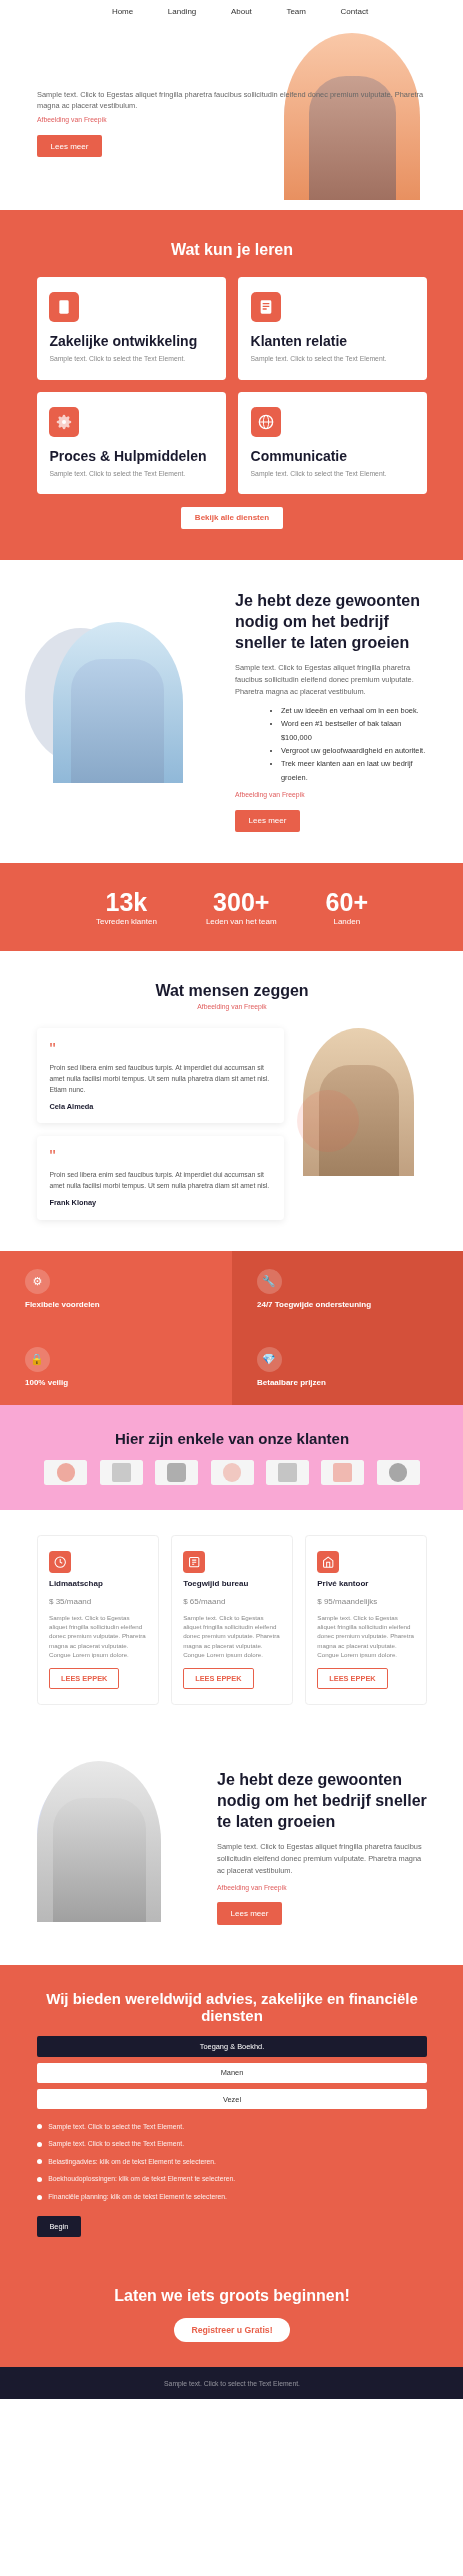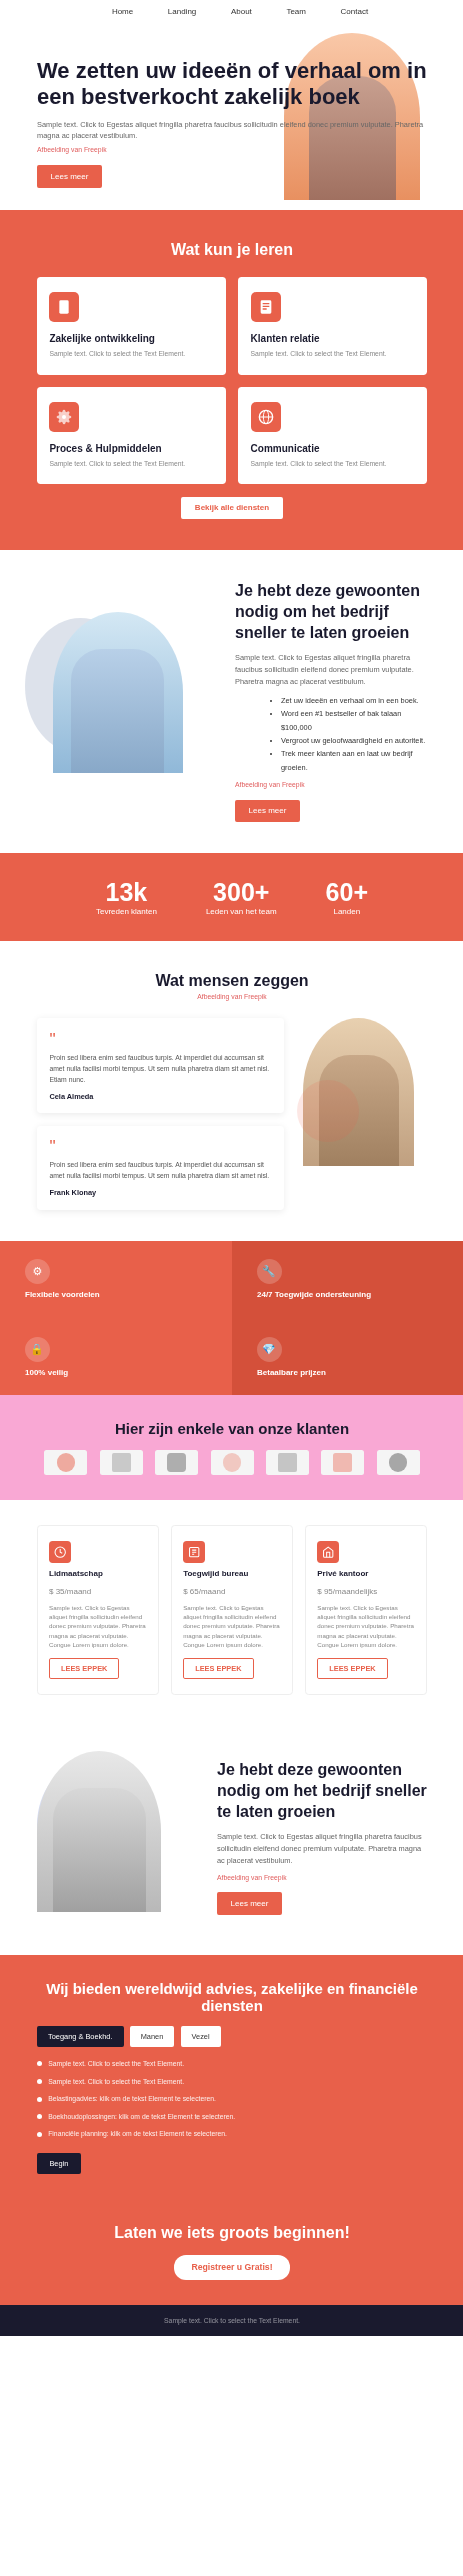--- a/index.html
+++ b/index.html
@@ -19,21 +19,21 @@
     .btn-coral { background: #e8604a; color: #fff; border: none; padding: 6.8px 13.6px; border-radius: 1.9px; font-size: 8px; cursor: pointer; }
     .hero-img { width: 161px; position: absolute; right: 25px; top: 0; bottom: 0; display: flex; align-items: center; }
 
     
     .section-coral { background: #e8604a; padding: 31px 37px; }
     .section-coral h2 { text-align: center; color: #fff; font-size: 16px; font-weight: 800; margin-bottom: 18.6px; }
     .cards-grid { display: grid; grid-template-columns: 1fr 1fr; gap: 12.4px; margin-bottom: 12.4px; }
     .card { background: #fff; border-radius: 3.7px; padding: 15px 12.4px; }
     .card-icon { width: 30px; height: 30px; background: #e8604a; border-radius: 5px; margin-bottom: 7.4px; display: flex; align-items: center; justify-content: center; }
     .card-icon svg { fill: #fff; width: 16px; height: 16px; }
-    .card h3 { font-size: 10px; font-weight: 700; color: #1a1a2e; margin-bottom: 5px; margin-top: 11px; }
+    .card h3 { font-size: 14px; font-weight: 700; color: #1a1a2e; margin-bottom: 5px; margin-top: 11px; }
     .card p { font-size: 6.8px; color: #888; line-height: 1.5; }
     .center-btn { text-align: center; margin-top: 6.2px; }
     .btn-white { background: #fff; color: #e8604a; border: none; padding: 6.8px 13.6px; border-radius: 1.9px; font-size: 8px; cursor: pointer; font-weight: 600; }
 
     
     .about-section { display: flex; align-items: center; padding: 31px 37px; gap: 25px; background: #fff; }
     .about-img { width: 173px; flex-shrink: 0; position: relative; }
     .about-img .blob { width: 111px; height: 136px; background: #1a3a7a; border-radius: 50%; position: absolute; left: -12.4px; top: 6.2px; opacity: 0.15; }
     .about-text h2 { font-size: 16px; font-weight: 900; color: #1a1a2e; line-height: 1.3; margin-bottom: 8.7px; }
     .about-text p { font-size: 7.4px; color: #666; line-height: 1.6; margin-bottom: 6.2px; }
@@ -87,21 +87,21 @@
     .btn-outline-coral { background: transparent; border: 1.2px solid #e8604a; color: #e8604a; padding: 5px 11px; border-radius: 1.9px; font-size: 7.4px; cursor: pointer; font-weight: 600; }
 
     
     .about2-section { display: flex; align-items: center; padding: 31px 37px; gap: 25px; background: #fff; }
     .about2-img { width: 155px; flex-shrink: 0; position: relative; }
     .about2-blob { width: 99px; height: 124px; background: #3050c0; border-radius: 50%; position: absolute; left: 0; top: 12.4px; opacity: 0.2; }
 
     
     .services-section { background: #e8604a; padding: 25px 37px; }
     .services-section h2 { color: #fff; font-size: 15px; font-weight: 800; margin-bottom: 12.4px; text-align: center; }
-    .services-tabs { display: flex; gap: 6.2px; margin-bottom: 12.4px; justify-content: flex-start; }
+    .services-tabs { display: flex; gap: 6.2px; margin-bottom: 12.4px; justify-content: flex-start; flex-direction: column; }
     .tab-btn { padding: 5.6px 11px; border-radius: 1.9px; border: none; font-size: 7.4px; cursor: pointer; }
     .tab-btn.active { background: #1a1a2e; color: #fff; }
     .tab-btn.inactive { background: #fff; color: #333; }
     .services-content { display: flex; gap: 18.6px; }
     .services-list { flex: 1; }
     .services-list .service-item { display: flex; align-items: flex-start; gap: 6.2px; margin-bottom: 7.4px; }
     .service-dot { width: 5px; height: 5px; background: #fff; border-radius: 50%; margin-top: 2.5px; flex-shrink: 0; }
     .service-item p { font-size: 6.8px; color: rgba(255,255,255,0.9); line-height: 1.5; }
     .btn-navy { background: #1a1a2e; color: #fff; border: none; padding: 6.2px 12.4px; border-radius: 1.9px; font-size: 7.4px; cursor: pointer; margin-top: 6.2px; }
 
@@ -120,21 +120,20 @@
 <nav>
   <a>Home</a>
   <a>Landing</a>
   <a>About</a>
   <a>Team</a>
   <a>Contact</a>
 </nav>
 
 <section class="hero">
   <div class="hero-text">
-    <h1>We zetten uw ideeën of verhaal om in een bestverkocht zakelijk boek</h1>
     <p>Sample text. Click to Egestas aliquet fringilla pharetra faucibus sollicitudin eleifend donec premium vulputate. Pharetra magna ac placerat vestibulum.</p>
     <p class="caption">
       <span>Afbeelding van</span> <span style="color:#e05c5c">Freepik</span>
     </p>
     <button class="btn-coral">Lees meer</button>
   </div>
   <div class="hero-img">
     <div style="position:relative; width:148px; height:179px;">
       <div style="width:74px;height:74px;background:#3050c0;border-radius:50%;position:absolute;left:6.2px;top:49px;opacity:0.15;"></div>
       <div style="width:136px;height:167px;background:linear-gradient(180deg,#f9c8a8 0%,#e89060 100%);border-radius:50% 50% 0 0;position:absolute;left:6.2px;top:6.2px;overflow:hidden;display:flex;align-items:flex-end;justify-content:center;">

